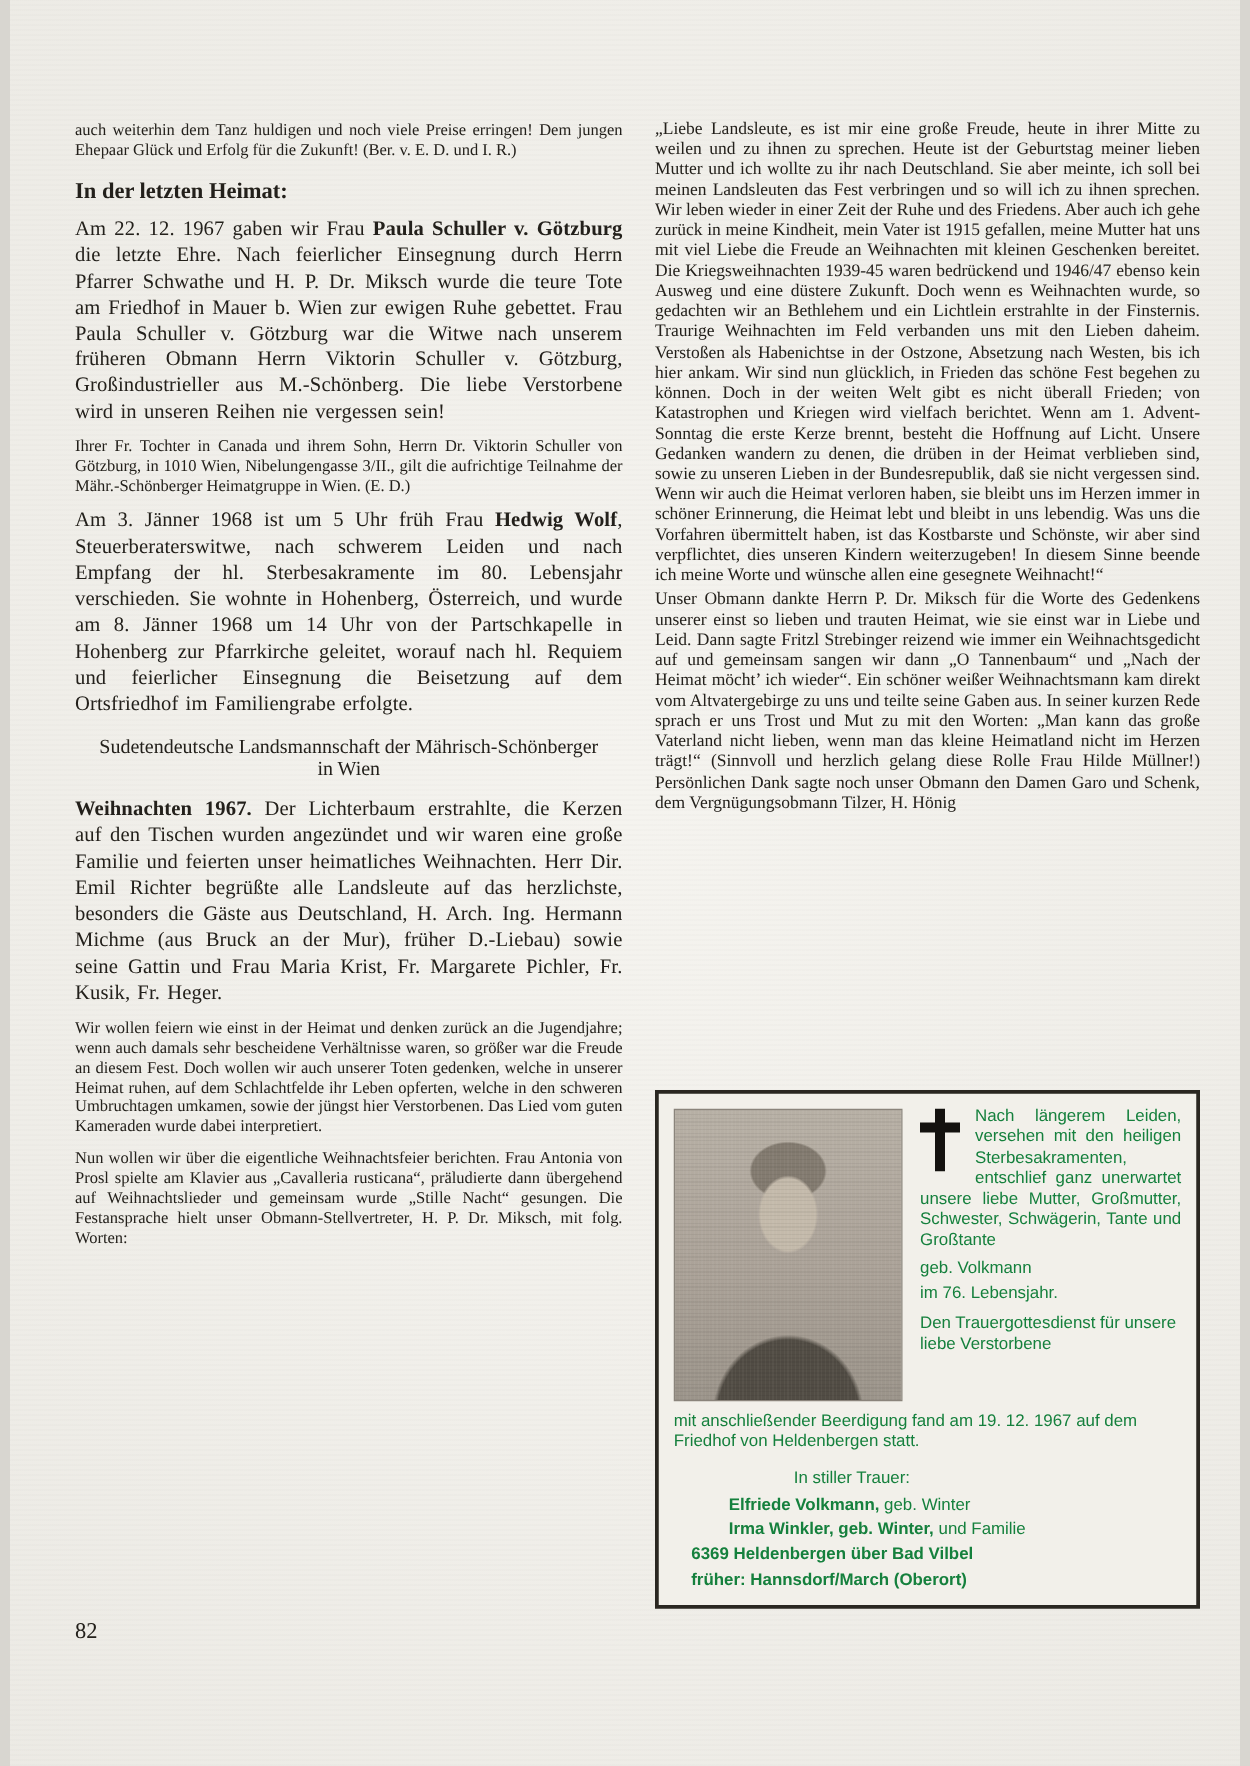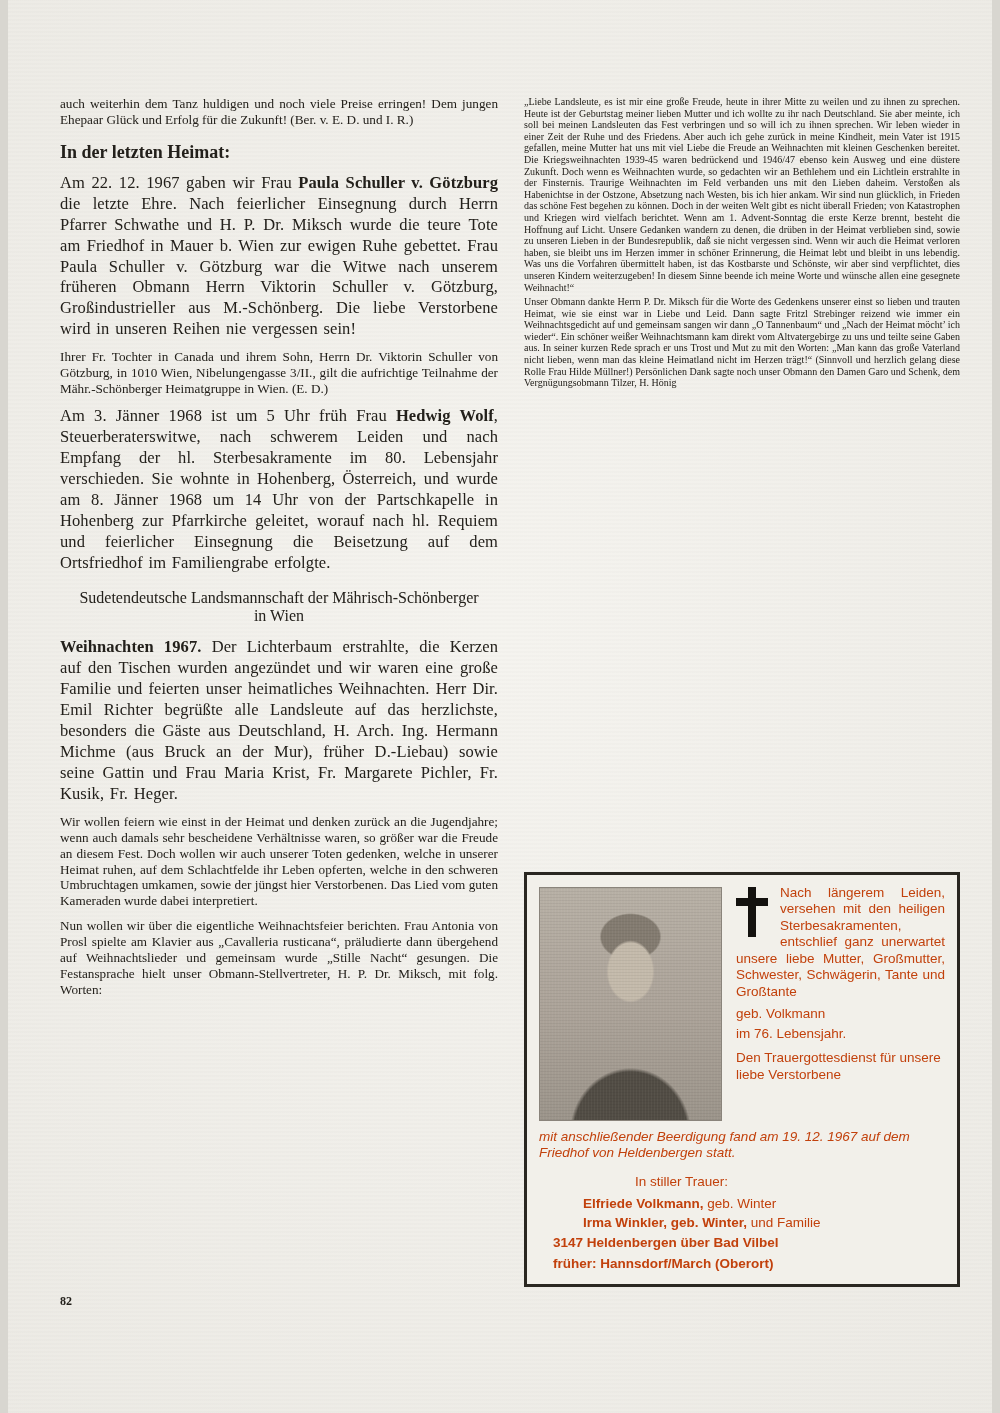--- a/index.html
+++ b/index.html
@@ -21,39 +21,39 @@
       radial-gradient(ellipse 900px 1200px at 50% 45%, rgba(255,255,255,0.25), rgba(0,0,0,0.03));
   }
   .col-left { position:absolute; left:52px; top:96px; width:438px; }
   .col-right { position:absolute; left:516px; top:96px; width:436px; }
   .right-text { max-height: 772px; overflow:hidden; }
 
   p { margin:0 0 9px; }
   .just { text-align: justify; }
   .large { font-size:16.5px; line-height:1.27; word-spacing:1.5px; letter-spacing:0.1px; }
   .small { font-size:13.2px; line-height:1.2; }
-  .rsmall { font-size:10px; line-height:1.16; margin-bottom:3px;font-family:Liberation Serif, serif; }
+  .rsmall { font-size:14px; line-height:1.16; margin-bottom:3px;font-family:Liberation Serif, serif; }
   .b { font-weight:bold; }
 
   .heading-left {
     font-size:18px; font-weight:bold; margin:14px 0 10px;
     font-family:"Liberation Serif", serif;
   }
   .heading-center {
     font-size:16px; font-weight:normal; text-align:center;
     margin:16px 14px 12px;
   }
 
   
   .notice {
     position:absolute; left:516px; top:872px; width:436px; min-height:406px;
     border:3px solid #2a2721; background:var(--paper);
     padding:10px 12px 12px;
     font-family:"Liberation Sans", "DejaVu Sans", sans-serif;
-    font-size:13.5px; line-height:1.22; color:#c2410c;
+    font-size:13.5px; line-height:1.22; color:#15803d;
   }
   .notice-photo {
     float:left; width:183px; height:234px; margin:2px 14px 8px 0;
     border:1px solid #8a847b;
     background:
       radial-gradient(ellipse 40px 52px at 50% 36%, #c4baab 55%, rgba(0,0,0,0) 60%),
       radial-gradient(ellipse 50px 38px at 50% 21%, #837b70 58%, rgba(0,0,0,0) 62%),
       radial-gradient(ellipse 92px 100px at 50% 106%, #514c44 62%, rgba(0,0,0,0) 66%),
       linear-gradient(180deg, #b7b0a5 0%, #aba298 55%, #9b948a 100%);
     position:relative;
@@ -71,28 +71,28 @@
     content:""; position:absolute; left:12px; top:0; width:8px; height:50px; background:#14120f;
   }
   .cross::after {
     content:""; position:absolute; left:0; top:11px; width:32px; height:8px; background:#14120f;
   }
   .n-intro { text-align:justify; margin:0 0 6px; }
   .n-name { font-size:21px; font-weight:bold; margin:3px 0 3px; letter-spacing:0.2px; }
   .n-sub { margin:0 4px 3px; }
   .n-age { margin:0 0 8px; }
   .n-body { margin:0 0 2px; }
-  .n-body.full { clear:left; margin-top:18px;font-style:italic; }
+  .n-body.full { clear:left; margin-top:18px; }
   .n-trauer { font-weight:normal; margin:12px 0 6px 96px; }
   .n-sign { margin:0 0 2px 44px; }
   .n-addr { margin:4px 0 0 14px; font-weight:bold; }
 
   .page-number {
     position:absolute; left:52px; top:1294px;
-    font-size:12px; font-weight:bold;
+    font-size:18px; font-weight:normal;
   }
 </style>
 </head>
 <body>
 
 <div class="page">
 
   <div class="col-left">
     <p class="small just"><span>auch weiterhin dem Tanz huldigen und noch viele Preise erringen! Dem jungen Ehepaar Glück und Erfolg für die Zukunft! (Ber. v. E. D. und I. R.)</span></p>
 
@@ -124,19 +124,19 @@
     <div class="notice-photo"></div>
     <div class="cross"></div>
     <p class="n-intro">Nach längerem Leiden, versehen mit den heiligen Sterbesakramenten, entschlief ganz unerwartet unsere liebe Mutter, Großmutter, Schwester, Schwägerin, Tante und Großtante</p>
     <div class="n-sub">geb. Volkmann</div>
     <div class="n-sub n-age">im 76. Lebensjahr.</div>
     <p class="n-body">Den Trauergottesdienst für unsere liebe Verstorbene</p>
     <p class="n-body full">mit anschließender Beerdigung fand am 19. 12. 1967 auf dem Friedhof von Heldenbergen statt.</p>
     <div class="n-trauer">In stiller Trauer:</div>
     <p class="n-sign"><span class="b">Elfriede Volkmann,</span><span> geb. Winter</span></p>
     <p class="n-sign"><span class="b">Irma Winkler, geb. Winter,</span><span> und Familie</span></p>
-    <div class="n-addr">3147 Heldenbergen über Bad Vilbel</div>
+    <div class="n-addr">6369 Heldenbergen über Bad Vilbel</div>
     <div class="n-addr">früher: Hannsdorf/March (Oberort)</div>
   </div>
 
   <div class="page-number">82</div>
 
 </div>
 
 </body></html>

